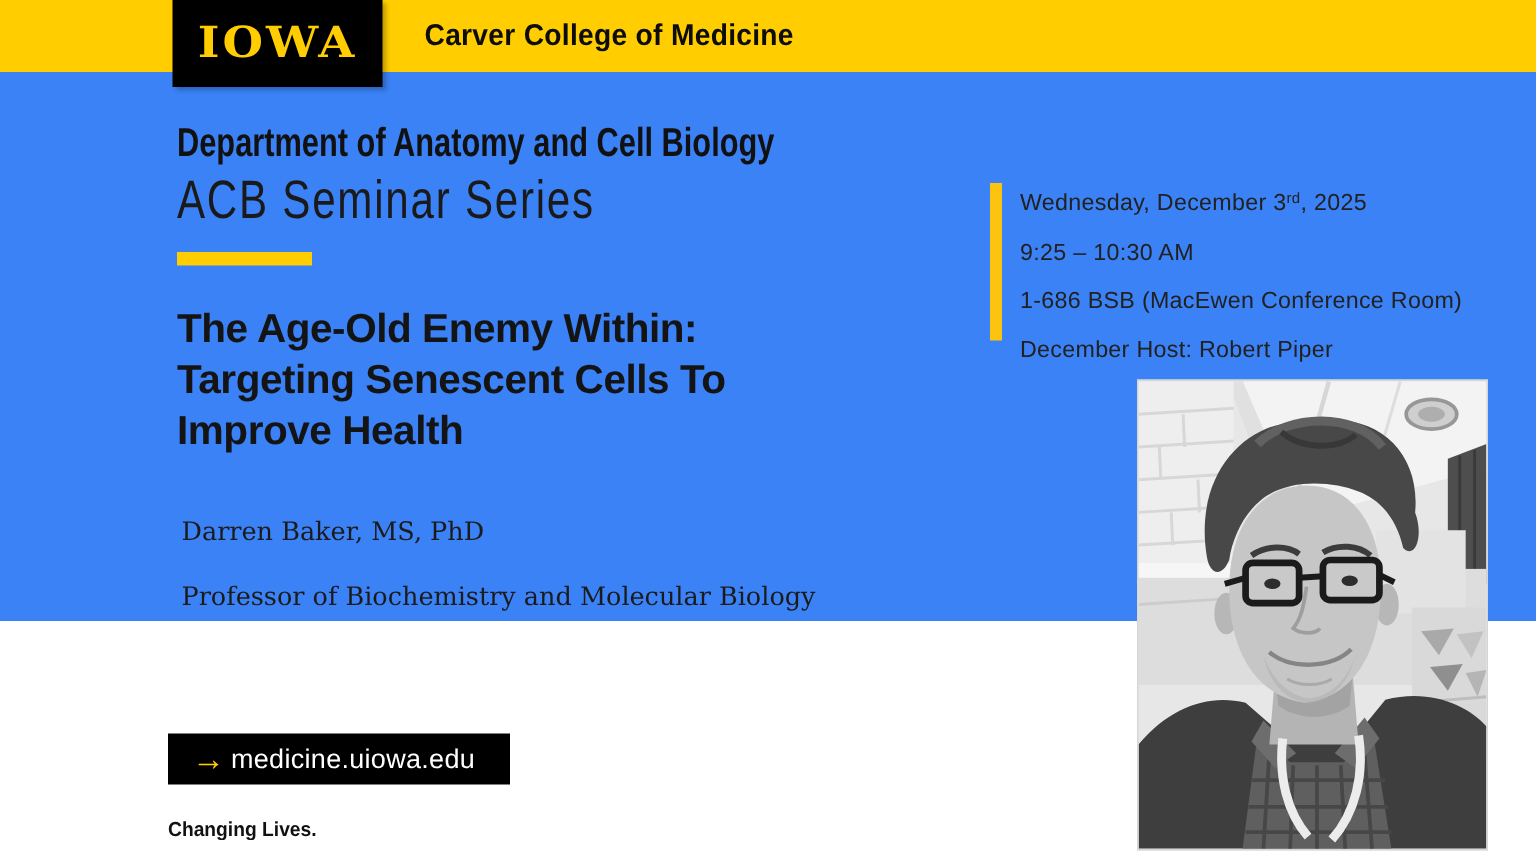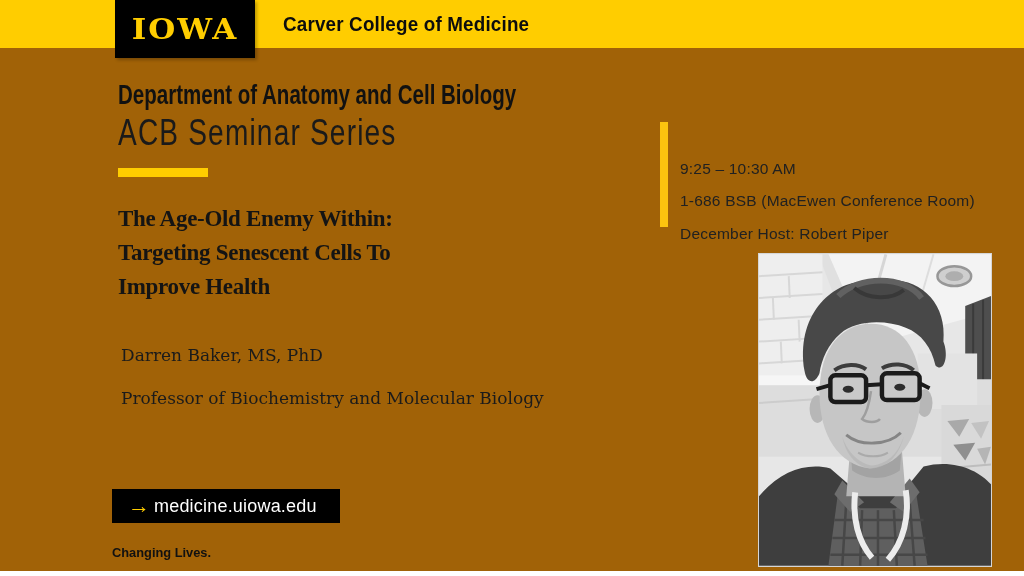--- a/index.html
+++ b/index.html
@@ -3,21 +3,21 @@
 <meta charset="utf-8">
 <style>
   * { margin: 0; padding: 0; box-sizing: border-box; }
   html, body { width: 1024px; height: 576px; }
   body {
     font-family: "Liberation Sans", sans-serif;
     background: #ffffff;
     position: relative;
     overflow: hidden;
   }
-  .stage { position: absolute; left: 0; top: 0; width: 1024px; height: 571px; background: #a16207; }
+  .stage { position: absolute; left: 0; top: 0; width: 1024px; height: 414px; background: #3b82f6; }
 
   
   .topbar {
     position: absolute; left: 0; top: 0; width: 1024px; height: 48px;
     background: #FFCD00;
   }
   .logo-box {
     position: absolute; left: 115px; top: 0; width: 140px; height: 58px;
     background: #000;
     display: flex; align-items: center; justify-content: center;
@@ -69,22 +69,22 @@
   }
   .event-line sup { font-size: 10px; vertical-align: 5px; }
   .ev1 { top: 127px; }
   .ev2 { top: 160px; }
   .ev3 { top: 192px; }
   .ev4 { top: 225px; }
 
   
   .talk-title {
     position: absolute; left: 118px; top: 202px; width: 480px;
-    font-family: Liberation Serif, serif;
-    font-weight: bold; font-size: 23px; line-height: 34px; color: #141414;
+    font-family: Liberation Sans, sans-serif;
+    font-weight: bold; font-size: 27px; line-height: 34px; color: #141414;
     white-space: pre-line; letter-spacing: -0.3px;
   }
   .speaker-line {
     position: absolute; left: 121px;
     font-family: "DejaVu Serif", serif;
     font-size: 17px; color: #1b1b1b; white-space: nowrap;
   }
   .sp1 { top: 345px; }
   .sp2 { top: 388px; }
   .sp3 { top: 430px; }
@@ -125,20 +125,23 @@
   <div class="logo-box">
     <span class="logo-text">IOWA</span>
   </div>
   <div class="college-name">Carver College of Medicine</div>
 
   <div class="dept">Department of Anatomy and Cell Biology</div>
   <div class="series">ACB Seminar Series</div>
   <div class="gold-rule"></div>
 
   <div class="event-bar"></div>
+  <div class="event-line ev1">
+    <span>Wednesday, December 3</span><sup>rd</sup><span>, 2025</span>
+  </div>
   <div class="event-line ev2">9:25 – 10:30 AM</div>
   <div class="event-line ev3">1-686 BSB (MacEwen Conference Room)</div>
   <div class="event-line ev4">December Host: Robert Piper</div>
 
   <div class="talk-title">The Age-Old Enemy Within:
 Targeting Senescent Cells To
 Improve Health</div>
   <div class="speaker-line sp2">Professor of Biochemistry and Molecular Biology</div>
   <div class="speaker-line sp1">Darren Baker, MS, PhD</div>
 

